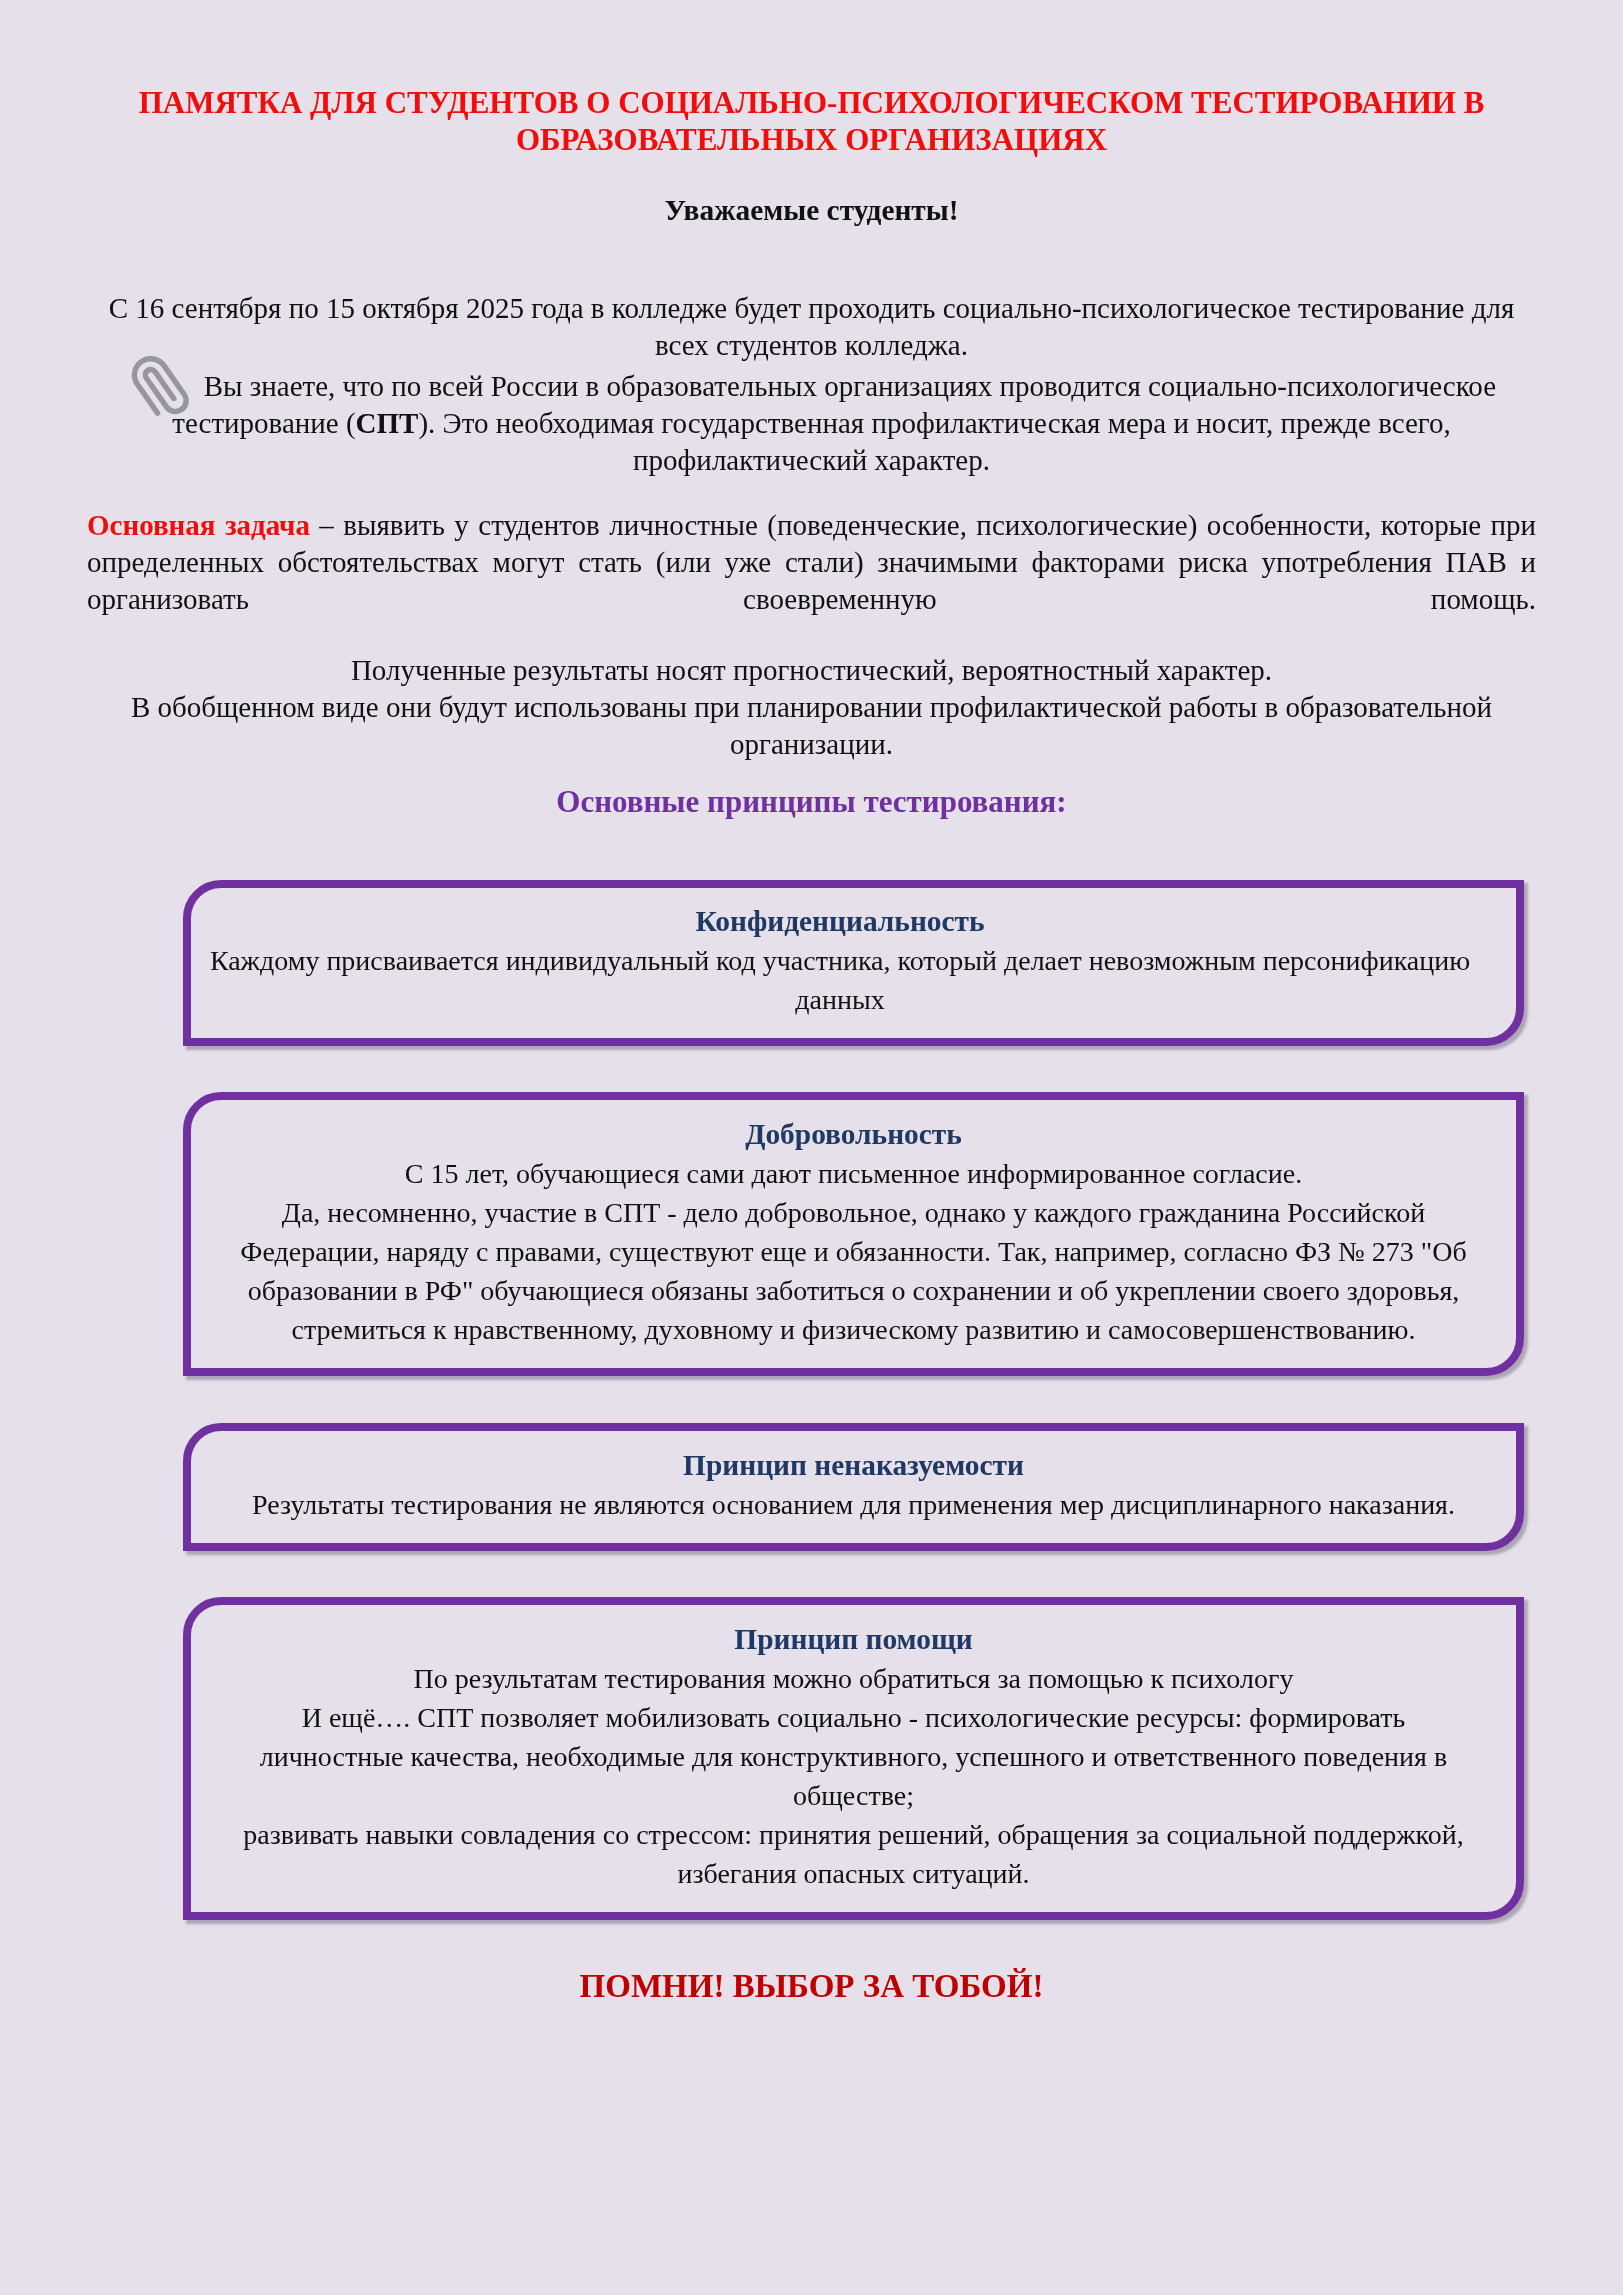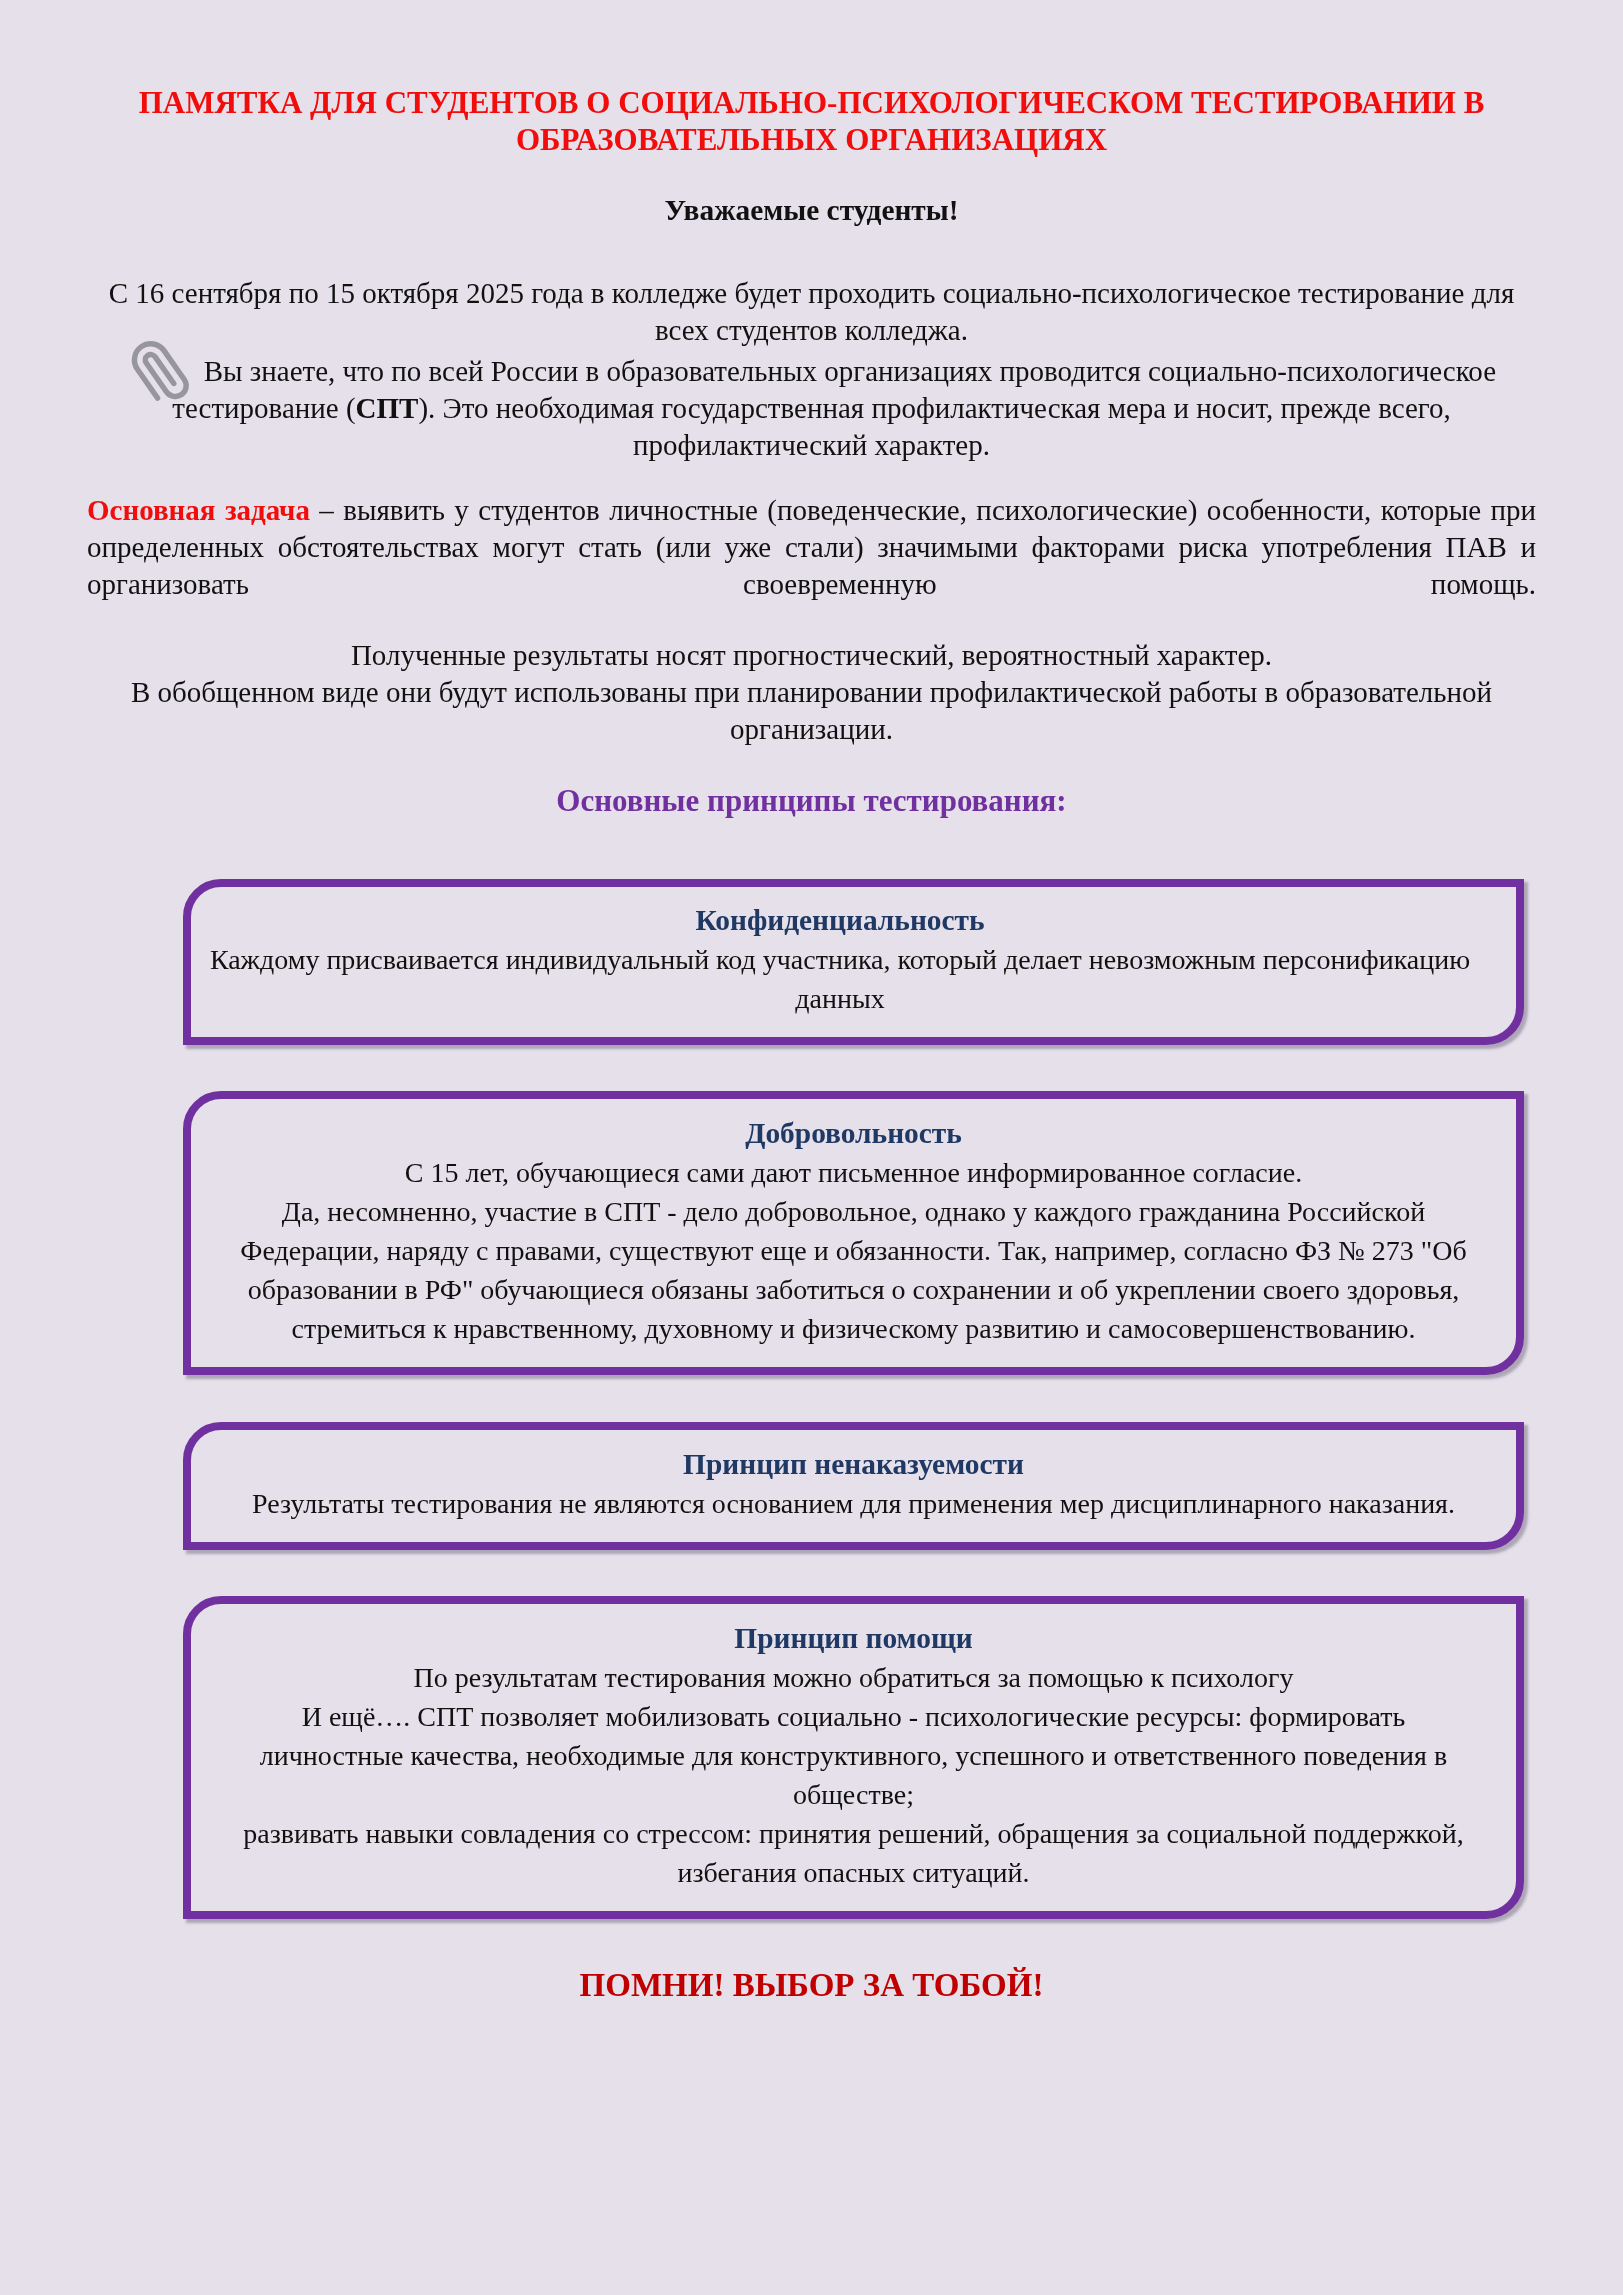--- a/index.html
+++ b/index.html
@@ -33,41 +33,41 @@
     font-weight: bold;
   }
   .para {
     width: 1449px;
     margin: 0 auto;
     text-align: center;
     font-size: 29px;
     line-height: 37px;
     white-space: pre-line;
   }
-  .p1 { margin-top: 48px; }
+  .p1 { margin-top: 63px; }
   .p2 { margin-top: 4px; white-space: normal; }
   .red-line {
     margin-top: 0;
     text-align: center;
     font-size: 29px;
     line-height: 38px;
     font-weight: bold;
     color: #f20d0d;
   }
   .p3 { margin-top: 34px; }
   .p4 {
     margin-top: 27.5px;
     width: 1449px;
     text-align: justify;
     text-align-last: justify;
     white-space: normal;
   }
   .task-label { color: #f20d0d; font-weight: bold; }
   .principles-heading {
-    margin-top: 35px;
+    margin-top: 21px;
     text-align: center;
     font-size: 31px;
     font-weight: bold;
     color: #7030a0;
   }
   .principle-box {
     box-sizing: border-box;
     margin-left: 183px;
     width: 1341px;
     border: 8.5px solid #7030a0;

